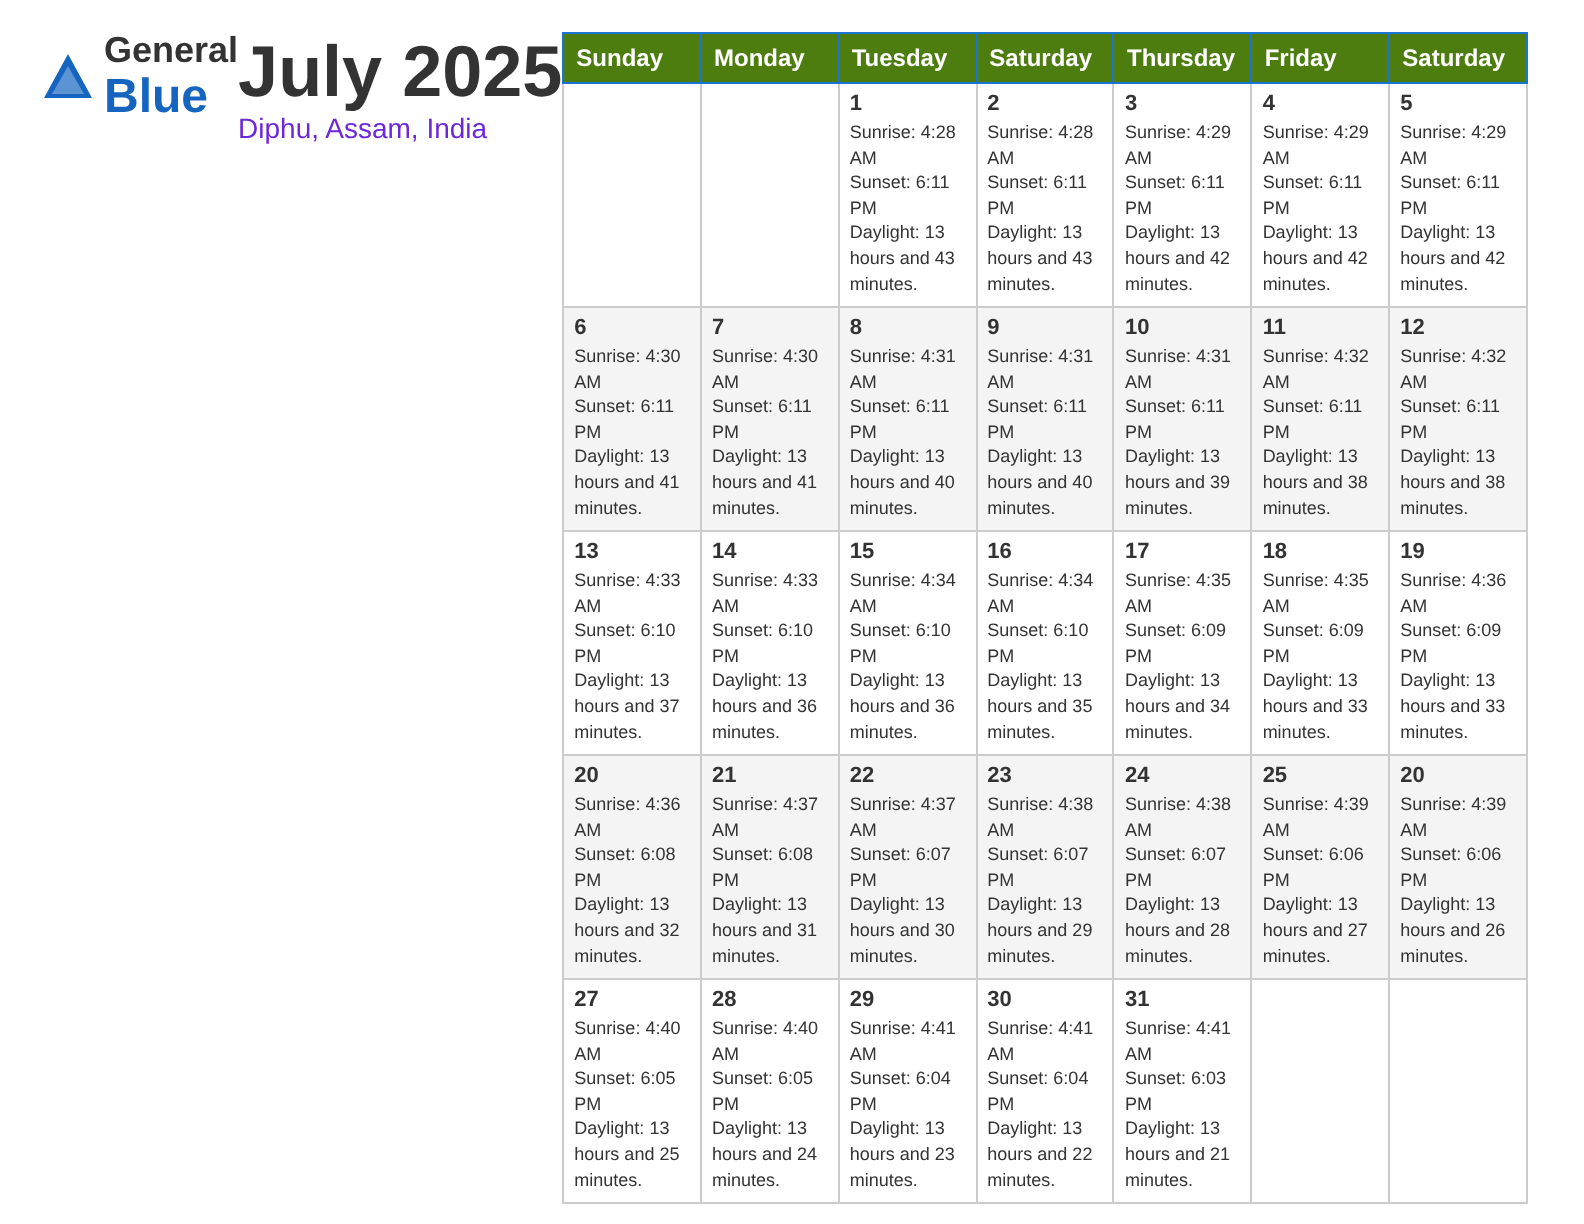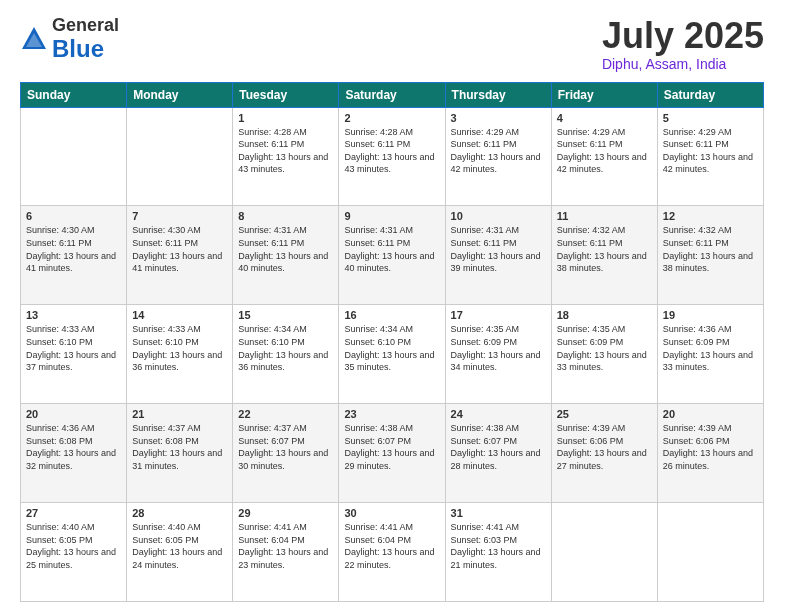--- a/index.html
+++ b/index.html
@@ -8,21 +8,20 @@
       background: #fff;
       width: 792px;
       height: 612px;
       overflow: hidden;
     }
     .page {
       width: 792px;
       height: 612px;
       padding: 16px 28px 10px 20px;
       display: flex;
-      flex-direction: column;
     }
     .header {
       display: flex;
       justify-content: space-between;
       align-items: flex-start;
       margin-bottom: 10px;
     }
     .logo {
       display: flex;
       align-items: center;
@@ -93,21 +92,21 @@
     .cell-info {
       font-size: 9px;
       color: #333;
       line-height: 1.4;
     }
     .empty-cell {
       background: #f9f9f9;
     }
     tr:nth-child(odd) td { background: #fff; }
     tr:nth-child(even) td { background: #f4f4f4; }
-    tr:first-child th { background: #0f766e; }
+    tr:first-child th { background: #4d7c0f; }
   </style>
 </head>
 <body>
 
 <div class="page">
   <div class="header">
     <div class="logo">
       <svg class="logo-icon" viewBox="0 0 28 28">
         <polygon points="14,2 26,24 2,24" fill="#1565c0"></polygon>
         <polygon points="14,8 22,22 6,22" fill="#fff" opacity="0.3"></polygon>

